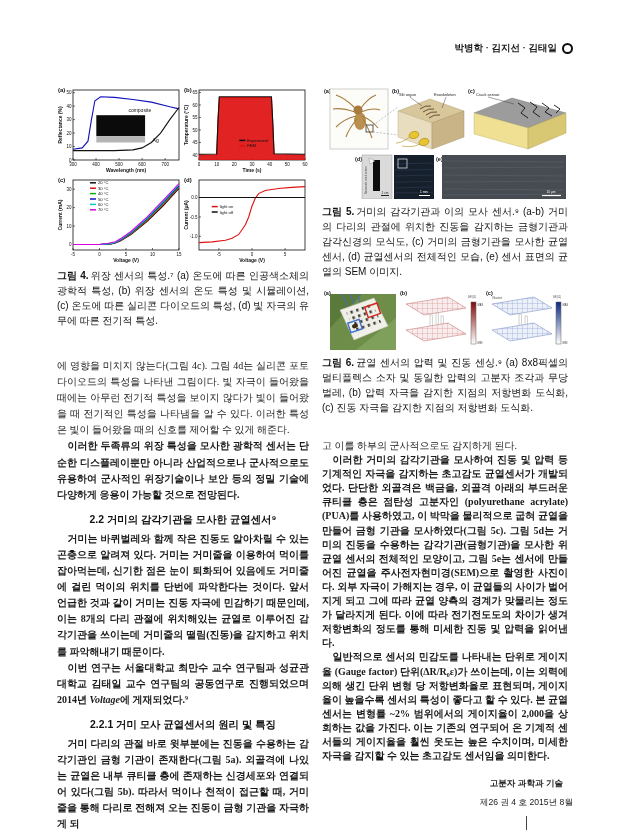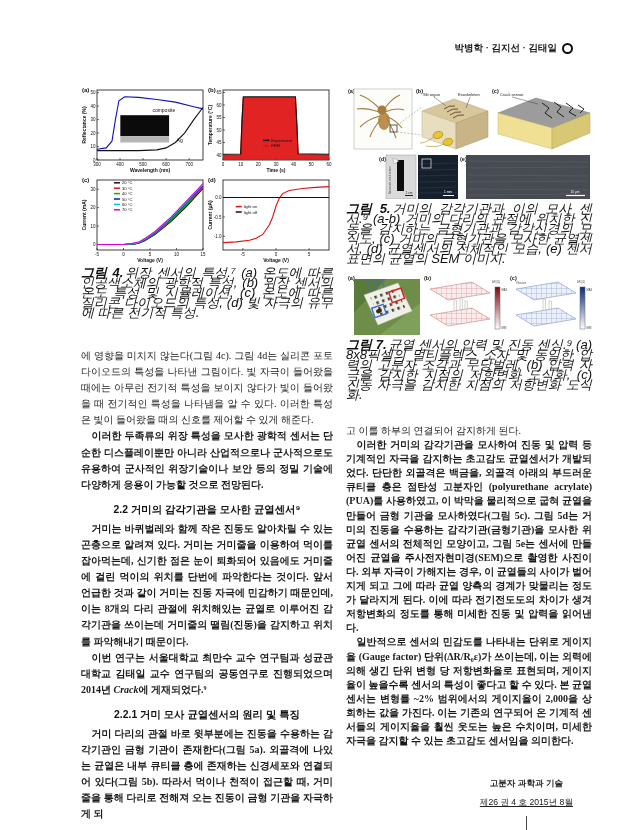--- a/index.html
+++ b/index.html
@@ -1,35 +1,35 @@
 <!DOCTYPE html>
 <html><head>
 <meta charset="utf-8">
 <style>
   html,body{margin:0;padding:0;}
   body{width:622px;height:830px;position:relative;background:#ffffff;
        font-family:"Liberation Serif","DejaVu Serif",serif;color:#1a1a1a;}
-  .page{position:absolute;inset:0;overflow:hidden;margin-left:24px;}
+  .page{position:absolute;inset:0;overflow:hidden;}
 
   
   .hdr{position:absolute;top:42px;right:49px;display:flex;align-items:center;gap:5px;
        font-family:"Liberation Sans","DejaVu Sans",sans-serif;font-weight:bold;font-size:9.5px;}
   .author-mark{display:inline-block;width:7px;height:7px;border:2.4px solid #0d0d0d;border-radius:50%;}
 
   
   .col-left{position:absolute;left:57px;top:85px;width:252px;}
   .col-right{position:absolute;left:322px;top:85px;width:246px;}
 
   
   .fig4-grid{display:grid;grid-template-columns:126px 126px;row-gap:2px;}
   .fig4-grid svg{display:block;font-family:"Liberation Sans","DejaVu Sans",sans-serif;}
 
   
-  .cap{font-family:"Liberation Sans","DejaVu Sans",sans-serif;font-size:13px;line-height:10px;
-       text-align:justify;margin:5px 0 0 0;color:#111;font-style:italic;}
+  .cap{font-family:"Liberation Sans","DejaVu Sans",sans-serif;font-size:10px;line-height:15px;
+       text-align:justify;margin:5px 0 0 0;color:#111;}
   .cap b{margin-right:2px;}
 
   
   .bodytxt{margin-top:30px;}
   .bodytxt p{font-size:10px;line-height:16.1px;text-align:justify;margin:0;}
   .col-right .bodytxt{margin-top:24px;}
   .col-right .bodytxt p{line-height:14.1px;}
   .ind{text-indent:10.5px;font-weight:bold;}
   h3.sec,h4.subsec{font-family:"Liberation Sans","DejaVu Sans",sans-serif;font-size:10.4px;
        font-weight:bold;margin:10px 0 4px 0;color:#111;text-align:center;}
@@ -41,21 +41,21 @@
   .t32{font-size:3.2px;fill:#222;}
   .t32w{font-size:3.2px;fill:#f5f5f5;}
   .t28{font-size:2.6px;fill:#555;}
   .t26w{font-size:2.6px;fill:#333;}
   .fig6wrap{margin-top:9px;}
 
   
   .ftr{position:absolute;top:778px;right:49px;display:flex;align-items:center;gap:7px;
        font-family:"Liberation Sans","DejaVu Sans",sans-serif;flex-direction:column;}
   .ftr .jn{font-size:8.6px;font-weight:bold;color:#222;}
-  .ftr .is{font-size:8.6px;color:#222;text-decoration:underline;}
+  .ftr .is{font-size:8.6px;color:#222;}
   .ftr .div{width:1px;height:15px;background:#444;}
   .ftr .pg{font-size:14px;font-weight:bold;color:#000;}
 </style>
 </head>
 <body>
 
 <div class="page">
 
   <div class="hdr">
     <span>박병학 · 김지선 · 김태일</span>
@@ -204,21 +204,21 @@
           <text font-size="5" font-weight="bold" text-anchor="middle" fill="#111" transform="translate(4.5 40) rotate(-90)">Current (μA)</text>
         </svg>
     </div>
     <p class="cap"><b>그림 4.</b><span>위장 센서의 특성.⁷ (a) 온도에 따른 인공색소체의 광학적 특성, (b) 위장 센서의 온도 특성 및 시뮬레이션, (c) 온도에 따른 실리콘 다이오드의 특성, (d) 빛 자극의 유무에 따른 전기적 특성.</span></p>
 
     <div class="bodytxt">
       <p class="body-p">에 영향을 미치지 않는다(그림 4c). 그림 4d는 실리콘 포토다이오드의 특성을 나타낸 그림이다. 빛 자극이 들어왔을 때에는 아무런 전기적 특성을 보이지 않다가 빛이 들어왔을 때 전기적인 특성을 나타냄을 알 수 있다. 이러한 특성은 빛이 들어왔을 때의 신호를 제어할 수 있게 해준다.</p>
       <p class="body-p ind">이러한 두족류의 위장 특성을 모사한 광학적 센서는 단순한 디스플레이뿐만 아니라 산업적으로나 군사적으로도 유용하여 군사적인 위장기술이나 보안 등의 정밀 기술에 다양하게 응용이 가능할 것으로 전망된다.</p>
       <h3 class="sec">2.2 거미의 감각기관을 모사한 균열센서⁹</h3>
       <p class="body-p ind">거미는 바퀴벌레와 함께 작은 진동도 알아차릴 수 있는 곤충으로 알려져 있다. 거미는 거미줄을 이용하여 먹이를 잡아먹는데, 신기한 점은 눈이 퇴화되어 있음에도 거미줄에 걸린 먹이의 위치를 단번에 파악한다는 것이다. 앞서 언급한 것과 같이 거미는 진동 자극에 민감하기 때문인데, 이는 8개의 다리 관절에 위치해있는 균열로 이루어진 감각기관을 쓰이는데 거미줄의 떨림(진동)을 감지하고 위치를 파악해내기 때문이다.</p>
-      <p class="body-p ind"><span>이번 연구는 서울대학교 최만수 교수 연구팀과 성균관대학교 김태일 교수 연구팀의 공동연구로 진행되었으며 2014년 </span><i>Crack</i><span>에 게재되었다.⁹</span></p>
+      <p class="body-p ind"><span>이번 연구는 서울대학교 최만수 교수 연구팀과 성균관대학교 김태일 교수 연구팀의 공동연구로 진행되었으며 2014년 </span><i>Voltage</i><span>에 게재되었다.⁹</span></p>
       <h4 class="subsec">2.2.1 거미 모사 균열센서의 원리 및 특징</h4>
       <p class="body-p ind">거미 다리의 관절 바로 윗부분에는 진동을 수용하는 감각기관인 금형 기관이 존재한다(그림 5a). 외골격에 나있는 균열은 내부 큐티클 층에 존재하는 신경세포와 연결되어 있다(그림 5b). 따라서 먹이나 천적이 접근할 때, 거미줄을 통해 다리로 전해져 오는 진동이 금형 기관을 자극하게 되</p>
     </div>
   </div>
 
   <div class="col-right">
 
     <svg class="figsvg" width="246" height="114" viewBox="0 0 246 114">
 
       <text class="pl" x="2" y="8">(a)</text>
@@ -382,24 +382,24 @@
           <rect x="197" y="26" width="2.5" height="14"></rect>
             <rect x="203" y="28" width="2.5" height="11"></rect>
         </g>
         <polygon points="170,42 212,35 230,46 188,53" fill="url(#gridB)" stroke="#7f93c9" stroke-width="0.6"></polygon>
         <rect x="234" y="14" width="5" height="42" fill="url(#cbB)" stroke="#666666" stroke-width="0.5"></rect>
         <text class="t28" x="231" y="10">ΔR (Ω)</text>
         <text class="t26w" x="240.5" y="18">MAX</text>
         <text class="t26w" x="240.5" y="56">MIN</text>
       </g>
     </svg>
-    <p class="cap"><b>그림 7.</b><span>균열 센서의 압력 및 진동 센싱.⁹ (a) 8x8픽셀의 멀티플렉스 소자 및 동일한 압력의 고분자 조각과 무당벌레, (b) 압력 자극을 감지한 지점의 저항변화 도식화, (c) 진동 자극을 감지한 지점의 저항변화 도식화.</span></p>
+    <p class="cap"><b>그림 6.</b><span>균열 센서의 압력 및 진동 센싱.⁹ (a) 8x8픽셀의 멀티플렉스 소자 및 동일한 압력의 고분자 조각과 무당벌레, (b) 압력 자극을 감지한 지점의 저항변화 도식화, (c) 진동 자극을 감지한 지점의 저항변화 도식화.</span></p>
 
     <div class="bodytxt">
-      <p class="body-p">고 이를 하부의 연결되어 감지하게 된다.</p>
+      <p class="body-p">고 이를 하부의 군사적으로도 감지하게 된다.</p>
       <p class="body-p ind">이러한 거미의 감각기관을 모사하여 진동 및 압력 등 기계적인 자극을 감지하는 초고감도 균열센서가 개발되었다. 단단한 외골격은 백금을, 외골격 아래의 부드러운 큐티클 층은 점탄성 고분자인 (polyurethane acrylate)(PUA)를 사용하였고, 이 박막을 물리적으로 굽혀 균열을 만들어 금형 기관을 모사하였다(그림 5c). 그림 5d는 거미의 진동을 수용하는 감각기관(금형기관)을 모사한 위 균열 센서의 전체적인 모양이고, 그림 5e는 센서에 만들어진 균열을 주사전자현미경(SEM)으로 촬영한 사진이다. 외부 자극이 가해지는 경우, 이 균열들의 사이가 벌어지게 되고 그에 따라 균열 양측의 경계가 맞물리는 정도가 달라지게 된다. 이에 따라 전기전도도의 차이가 생겨 저항변화의 정도를 통해 미세한 진동 및 압력을 읽어낸다.</p>
       <p class="body-p ind">일반적으로 센서의 민감도를 나타내는 단위로 게이지율 (Gauge factor) 단위(ΔR/R₀ε)가 쓰이는데, 이는 외력에 의해 생긴 단위 변형 당 저항변화율로 표현되며, 게이지율이 높을수록 센서의 특성이 좋다고 할 수 있다. 본 균열센서는 변형률 ~2% 범위에서의 게이지율이 2,000을 상회하는 값을 가진다. 이는 기존의 연구되어 온 기계적 센서들의 게이지율을 훨씬 웃도는 높은 수치이며, 미세한 자극을 감지할 수 있는 초고감도 센서임을 의미한다.</p>
     </div>
   </div>
 
   <div class="ftr">
     <span class="jn">고분자 과학과 기술</span>
     <span class="is">제26 권 4 호 2015년 8월</span>
     <span class="div"></span>
     <span class="pg">301</span>

